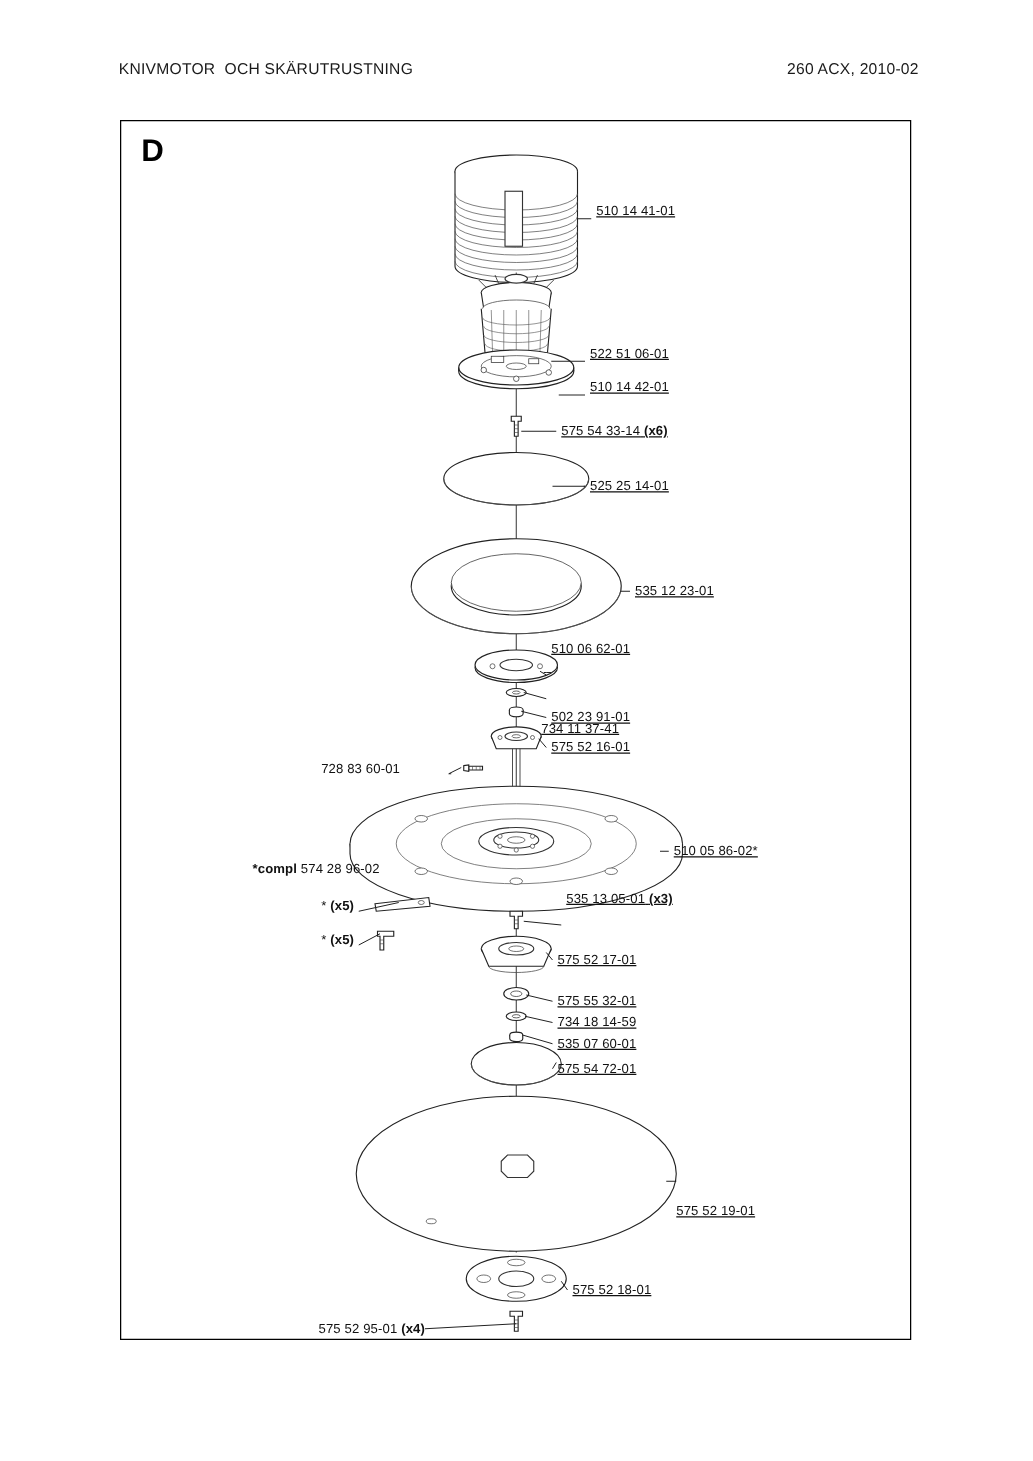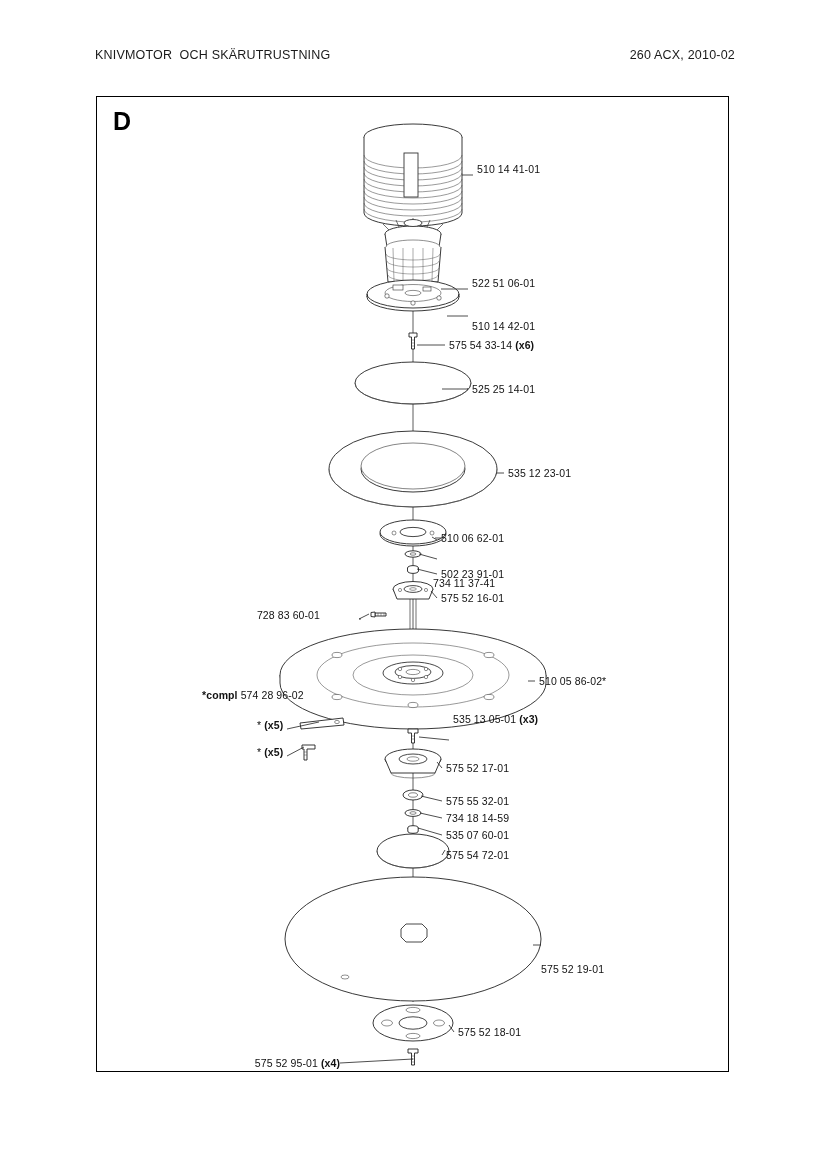--- a/index.html
+++ b/index.html
@@ -68,21 +68,21 @@
     width: 633px;
     height: 976px;
   }
   .lbl {
     position: absolute;
     font-size: 10.5px;
     color: #111;
     white-space: pre;
     letter-spacing: 0.1px;
   }
-  .lbl.right { text-align: right; }
+  .lbl.right { text-align: right; text-decoration: underline; }
   .lbl.left  { text-align: right; }
   .lbl b { font-weight: bold; }
 </style>
 </head>
 <body>
 
 <div class="page">
 
   <div class="header">
     <div class="header-title">KNIVMOTOR  OCH SKÄRUTRUSTNING</div>
@@ -347,25 +347,25 @@
           <line x1="352" y1="928" x2="357" y2="935"></line>
           <line x1="316" y1="962" x2="243" y2="966"></line>
           <line x1="222" y1="625" x2="190" y2="632"></line>
           <line x1="207" y1="650" x2="190" y2="659"></line>
         </g>
       </g>
     </svg>
 
     <div class="lbl right" style="left:380px; top:66px;"><span>510 14 41-01</span></div>
     <div class="lbl right" style="left:375px; top:180px;"><span>522 51 06-01</span></div>
-    <div class="lbl right" style="left:375px; top:207px;margin-top:16px;"><span>510 14 42-01</span></div>
+    <div class="lbl right" style="left:375px; top:207px;"><span>510 14 42-01</span></div>
     <div class="lbl right" style="left:352px; top:242px;"><span>575 54 33-14</span> <b>(x6)</b></div>
     <div class="lbl right" style="left:375px; top:286px;"><span>525 25 14-01</span></div>
     <div class="lbl right" style="left:411px; top:370px;"><span>535 12 23-01</span></div>
-    <div class="lbl right" style="left:344px; top:435px;"><span>510 06 62-01</span></div>
+    <div class="lbl right" style="left:344px; top:416px;"><span>510 06 62-01</span></div>
     <div class="lbl right" style="left:336px; top:456px;margin-top:24px;"><span>734 11 37-41</span></div>
     <div class="lbl right" style="left:344px; top:471px;"><span>502 23 91-01</span></div>
     <div class="lbl right" style="left:344px; top:495px;"><span>575 52 16-01</span></div>
     <div class="lbl left" style="left:105px; top:512px; width:118px;"><span>728 83 60-01</span></div>
     <div class="lbl right" style="left:442px; top:578px;"><span>510 05 86-02*</span></div>
     <div class="lbl right" style="left:356px; top:616px;"><span>535 13 05-01</span> <b>(x3)</b></div>
     <div class="lbl right" style="left:349px; top:665px;"><span>575 52 17-01</span></div>
     <div class="lbl right" style="left:349px; top:698px;"><span>575 55 32-01</span></div>
     <div class="lbl right" style="left:349px; top:715px;"><span>734 18 14-59</span></div>
     <div class="lbl right" style="left:349px; top:732px;"><span>535 07 60-01</span></div>

